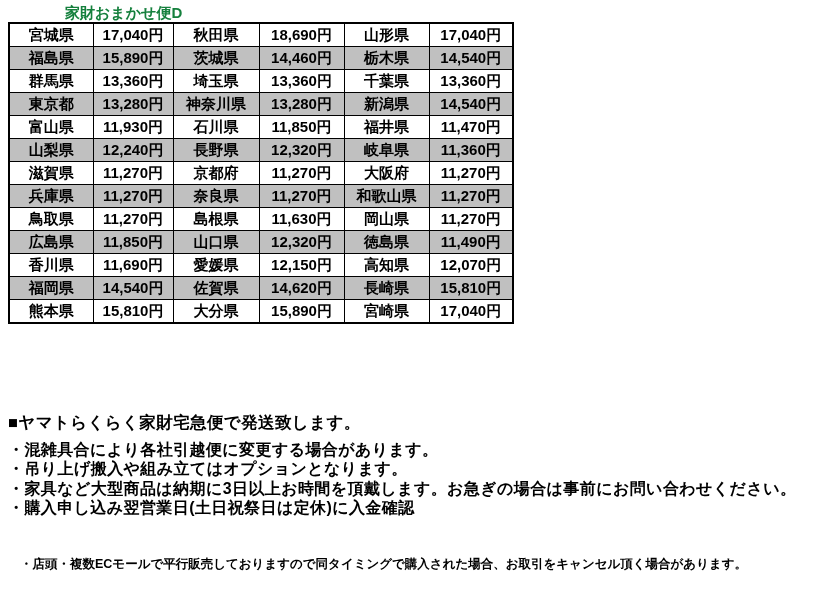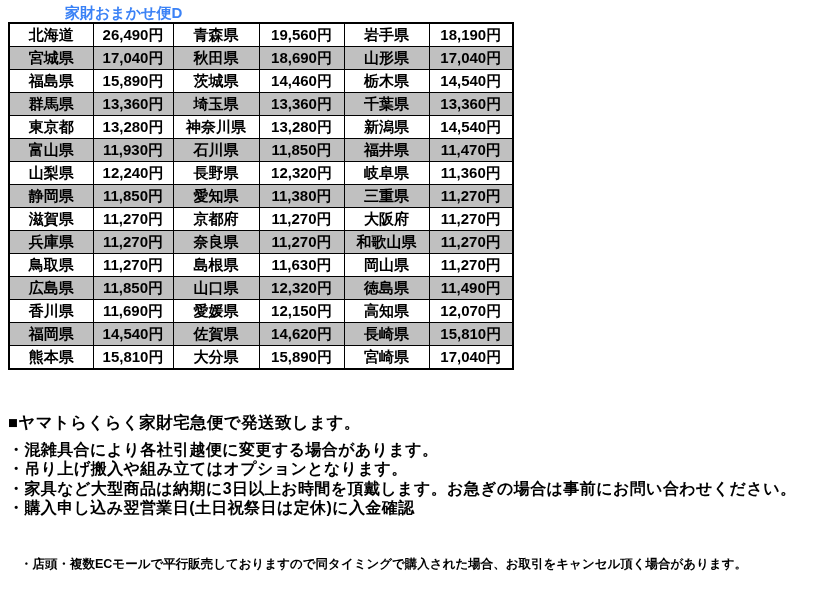--- a/index.html
+++ b/index.html
@@ -36,40 +36,32 @@
   .footnote {
     position:absolute; left:20px; top:556px;
     font-size:12.5px; font-weight:bold; white-space:nowrap;
   }
 </style>
 </head>
 <body>
 
 <div class="page">
 
-  <div class="table-title" style="color: #3b82f6;">家財おまかせ便D</div>
+  <div class="table-title" style="color: #15803d;">家財おまかせ便D</div>
 
   <table class="price-table">
     <colgroup>
       <col style="width:84px">
         <col style="width:80px">
       <col style="width:86px">
         <col style="width:85px">
       <col style="width:85px">
         <col style="width:84px">
     </colgroup>
     <tbody>
-        <tr>
-          <td>北海道</td>
-          <td>26,490円</td>
-          <td>青森県</td>
-          <td>19,560円</td>
-          <td>岩手県</td>
-          <td>18,190円</td>
-        </tr>
         <tr>
           <td>宮城県</td>
           <td>17,040円</td>
           <td>秋田県</td>
           <td>18,690円</td>
           <td>山形県</td>
           <td>17,040円</td>
         </tr>
         <tr>
           <td>福島県</td>
@@ -103,28 +95,20 @@
           <td>福井県</td>
           <td>11,470円</td>
         </tr>
         <tr>
           <td>山梨県</td>
           <td>12,240円</td>
           <td>長野県</td>
           <td>12,320円</td>
           <td>岐阜県</td>
           <td>11,360円</td>
-        </tr>
-        <tr>
-          <td>静岡県</td>
-          <td>11,850円</td>
-          <td>愛知県</td>
-          <td>11,380円</td>
-          <td>三重県</td>
-          <td>11,270円</td>
         </tr>
         <tr>
           <td>滋賀県</td>
           <td>11,270円</td>
           <td>京都府</td>
           <td>11,270円</td>
           <td>大阪府</td>
           <td>11,270円</td>
         </tr>
         <tr>

